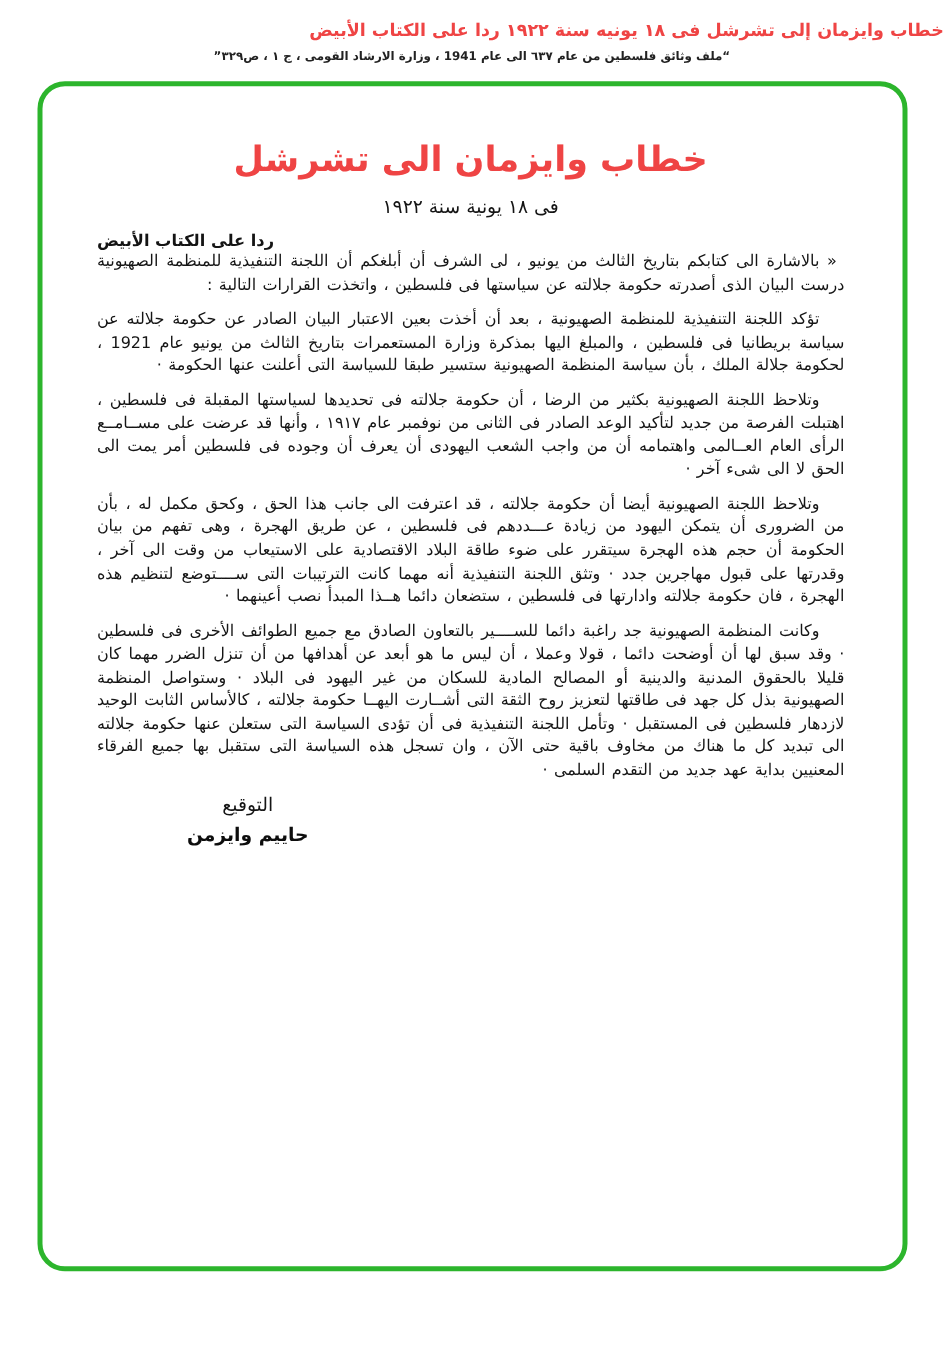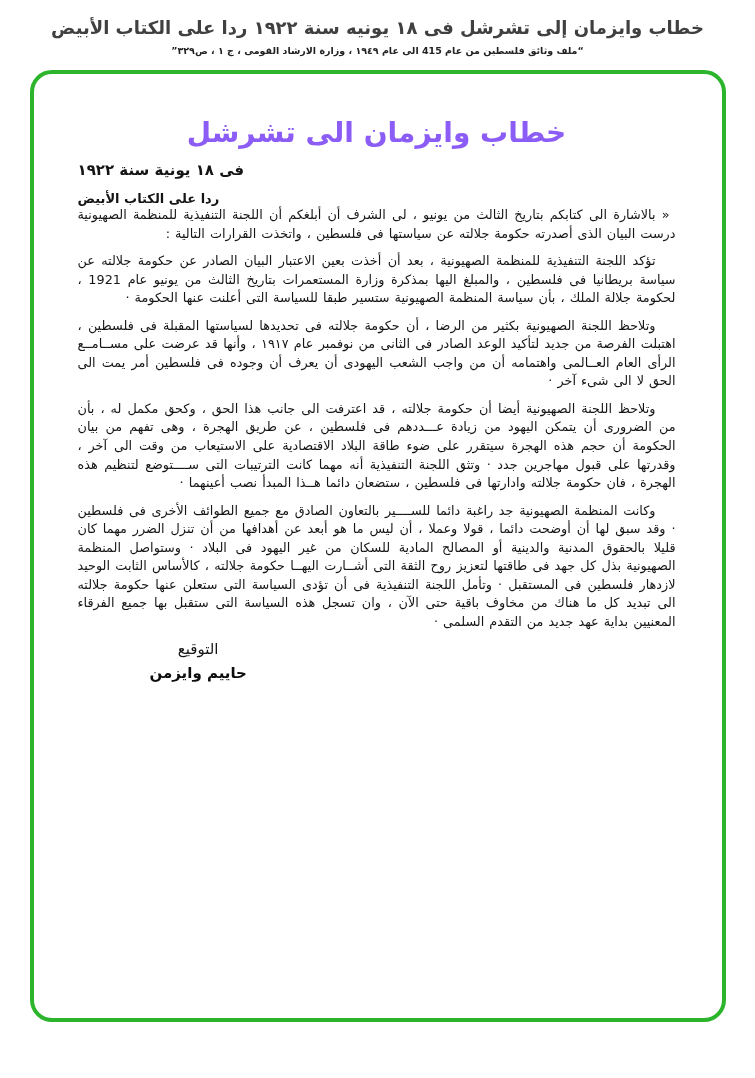--- a/index.html
+++ b/index.html
@@ -15,24 +15,25 @@
   .page {
     width: 755px;
     height: 1078px;
     position: relative;
   }
   .top-header {
     padding-top: 17px;
     text-align: center;
   }
   .header-title {
-    font-size: 18px;
+    font-size: 14px;
     font-weight: bold;
-    color: #404040;
+    color: #ef4444;
     letter-spacing: 0;
+    text-align: right;
   }
   .header-source {
     margin-top: 7px;
     font-size: 9.5px;
     font-weight: bold;
     color: #222222;
   }
   .green-frame {
     margin: 14px auto 0 auto;
     width: 696px;
@@ -41,27 +42,27 @@
     border-radius: 22px;
     background: #ffffff;
   }
   .doc-content {
     padding: 42px 46px 0 44px;
   }
   .doc-title {
     text-align: center;
     font-size: 28px;
     font-weight: bold;
-    color: #8b5cf6;
+    color: #ef4444;
   }
   .doc-subtitle {
     margin-top: 12px;
-    text-align: left;
+    text-align: center;
     font-size: 15px;
-    font-weight: bold;
+    font-weight: normal;
   }
   .doc-subtitle2 {
     margin-top: 12px;
     text-align: left;
     font-size: 13px;
     font-weight: bold;
   }
   .doc-paragraphs {
   }
   .para {
@@ -97,21 +98,21 @@
     color: #0d0d0d;
   }
 </style>
 </head>
 <body>
 
 <div class="page">
 
   <header class="top-header">
     <div class="header-title">خطاب وايزمان إلى تشرشل فى ١٨ يونيه سنة ١٩٢٢ ردا على الكتاب الأبيض</div>
-    <div class="header-source">“ملف وثائق فلسطين من عام 415 الى عام ١٩٤٩ ، وزارة الارشاد القومى ، ج ١ ، ص٣٢٩”</div>
+    <div class="header-source">“ملف وثائق فلسطين من عام ٦٣٧ الى عام 1941 ، وزارة الارشاد القومى ، ج ١ ، ص٣٢٩”</div>
   </header>
 
   <div class="green-frame">
     <div class="doc-content">
 
       <h1 class="doc-title">خطاب وايزمان الى تشرشل</h1>
 
       <div class="doc-subtitle">فى ١٨ يونية سنة ١٩٢٢</div>
 
       <div class="doc-subtitle2">ردا على الكتاب الأبيض</div>

